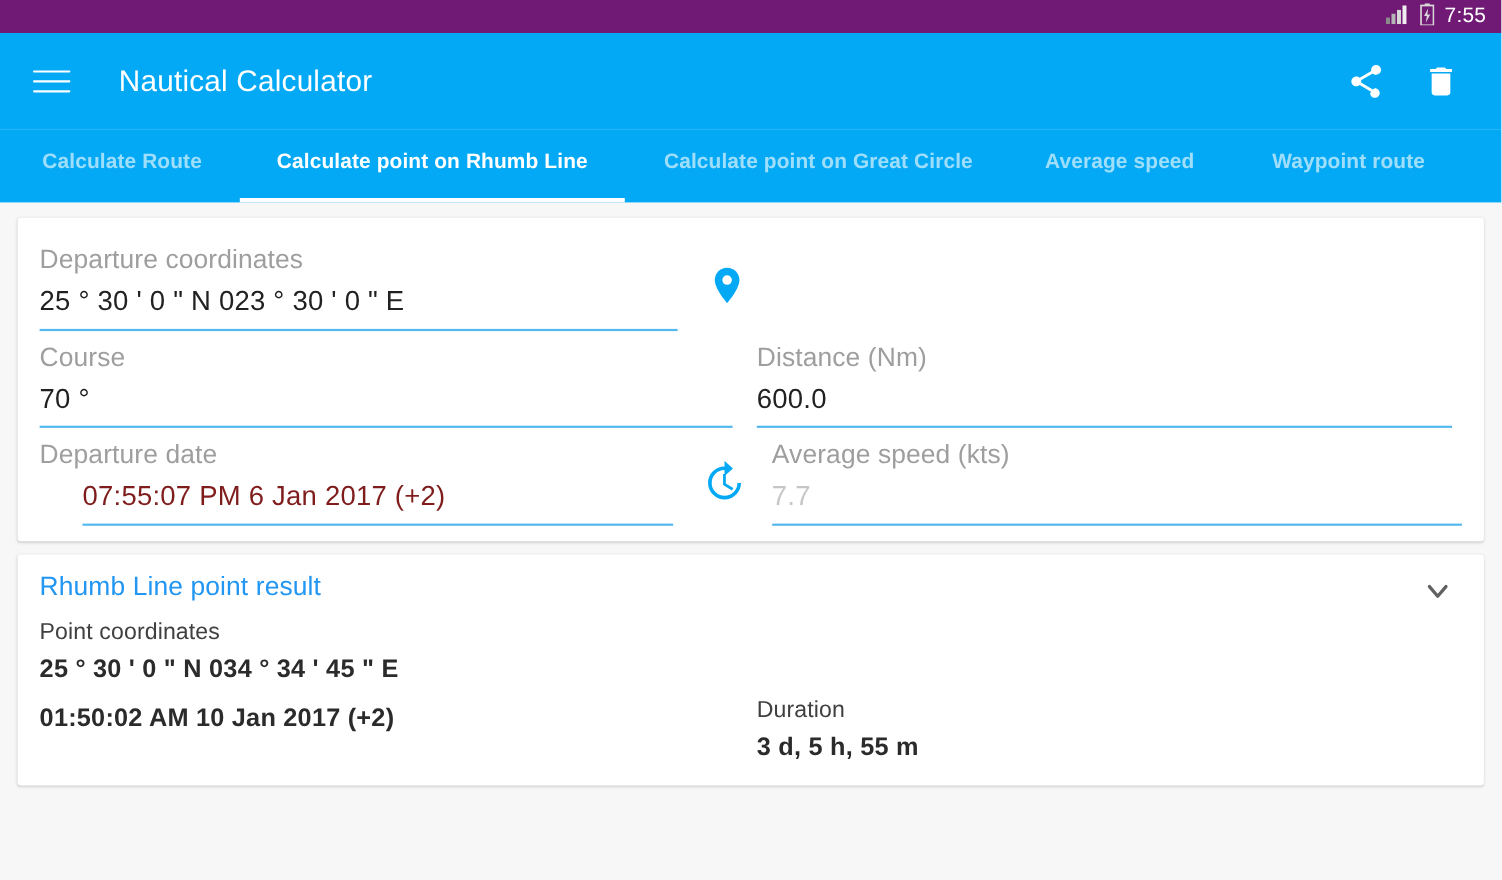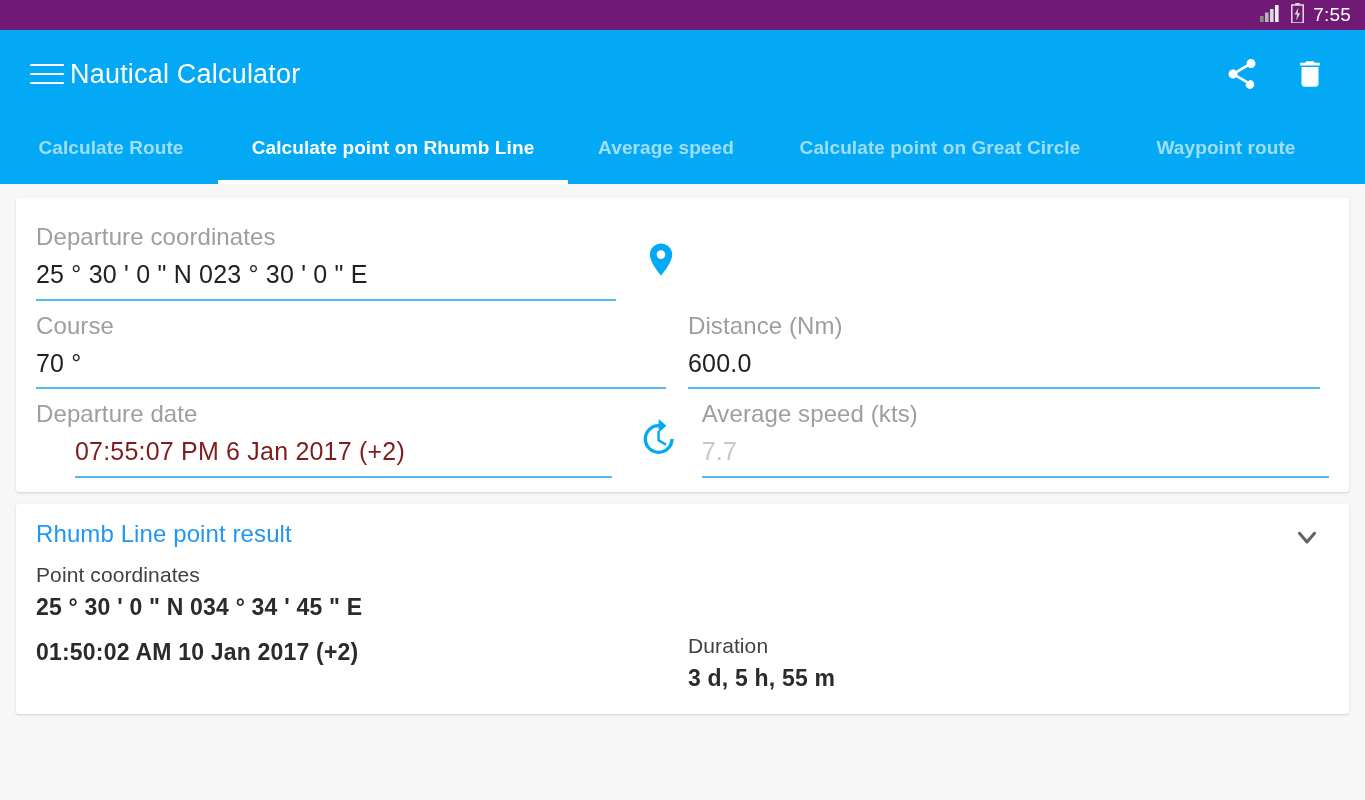--- a/index.html
+++ b/index.html
@@ -59,20 +59,21 @@
     display: block;
     height: 2px;
     width: 34px;
     background: #ffffff;
     border-radius: 1px;
   }
   .app-title {
     color: #ffffff;
     font-size: 27px;
     font-weight: 400;
+    margin-left: 38px;
     letter-spacing: 0.2px;
     white-space: nowrap;
   }
   .app-bar-spacer { flex: 1 1 auto; }
   .app-action {
     width: 54px;
     height: 54px;
     display: flex;
     align-items: center;
     justify-content: center;
@@ -276,25 +277,25 @@
   </div>
 </div>
 
 <div class="tab-bar">
   <div class="tab w1">
     <span>Calculate Route</span>
   </div>
   <div class="tab w2 active">
     <span>Calculate point on Rhumb Line</span>
   </div>
+  <div class="tab w3">
+    <span>Calculate point on Great Circle</span>
+  </div>
   <div class="tab w4">
     <span>Average speed</span>
-  </div>
-  <div class="tab w3">
-    <span>Calculate point on Great Circle</span>
   </div>
   <div class="tab w5">
     <span>Waypoint route</span>
   </div>
 </div>
 
 <div class="content">
 
   <div class="card input-card">
 

